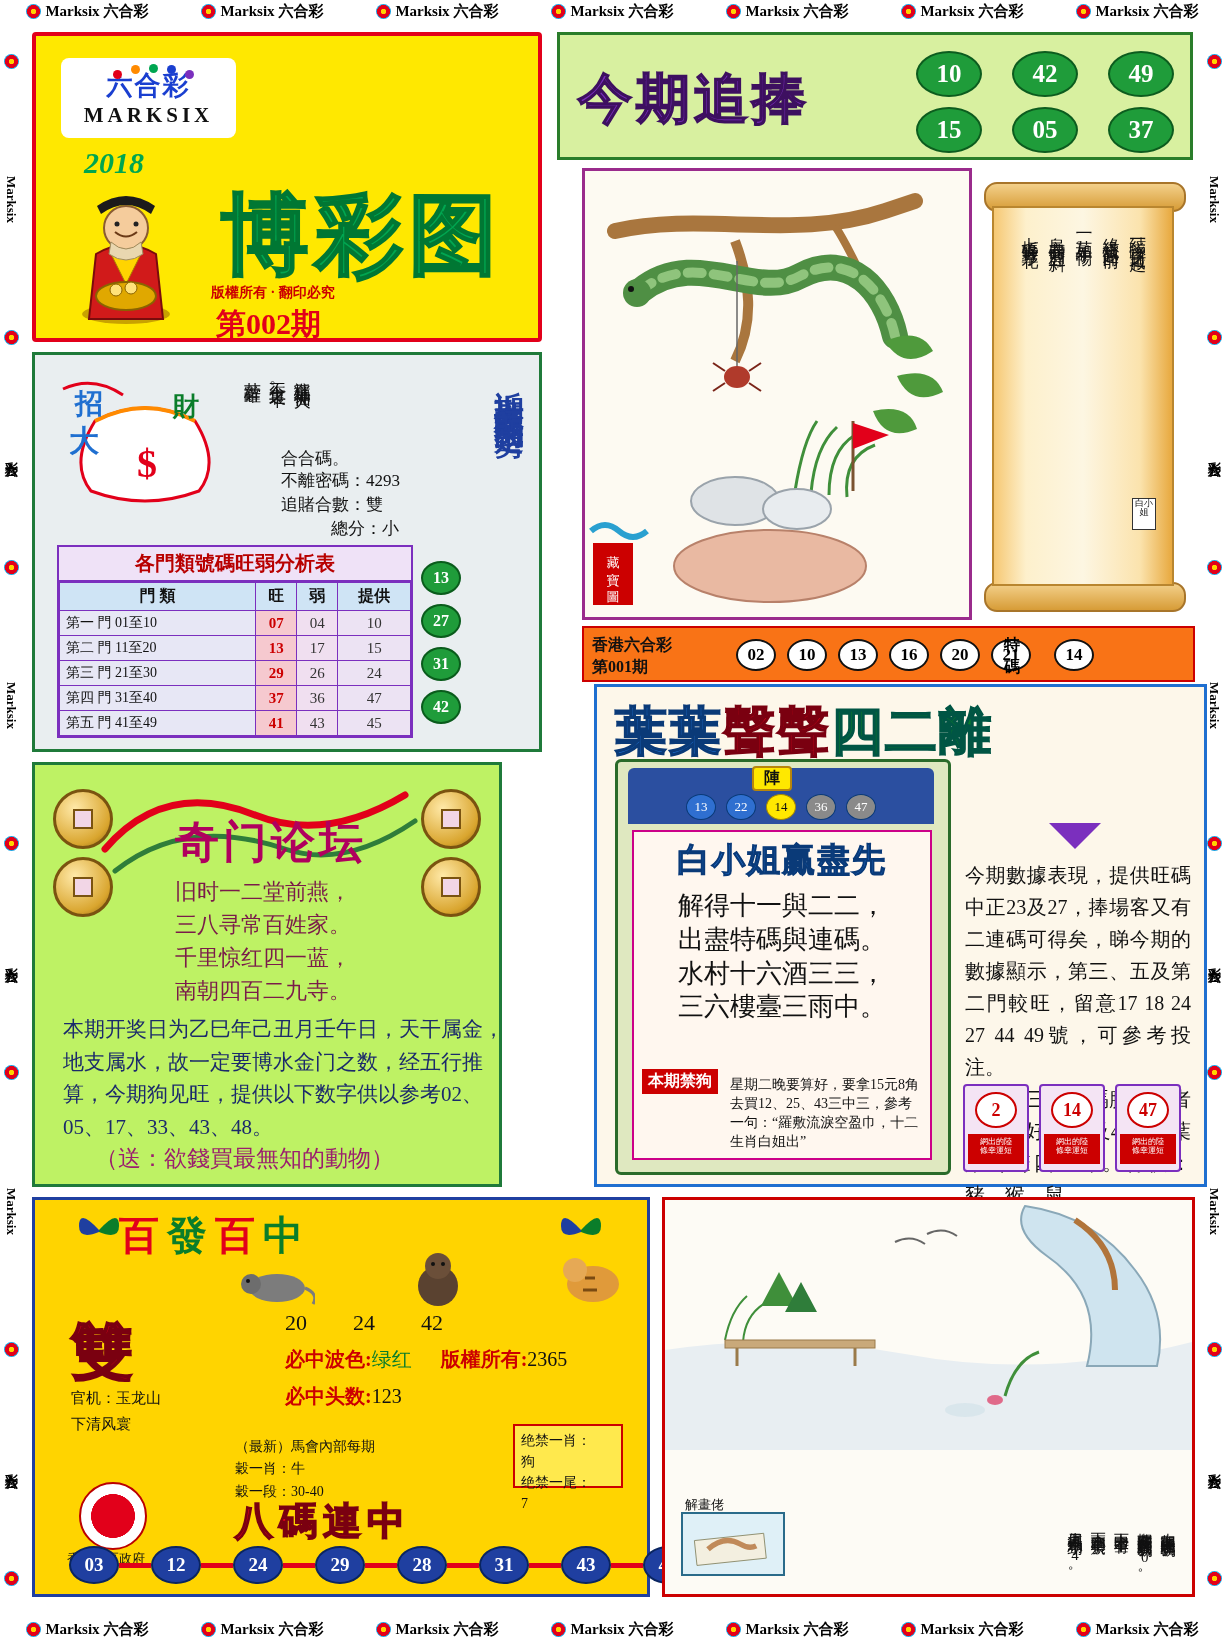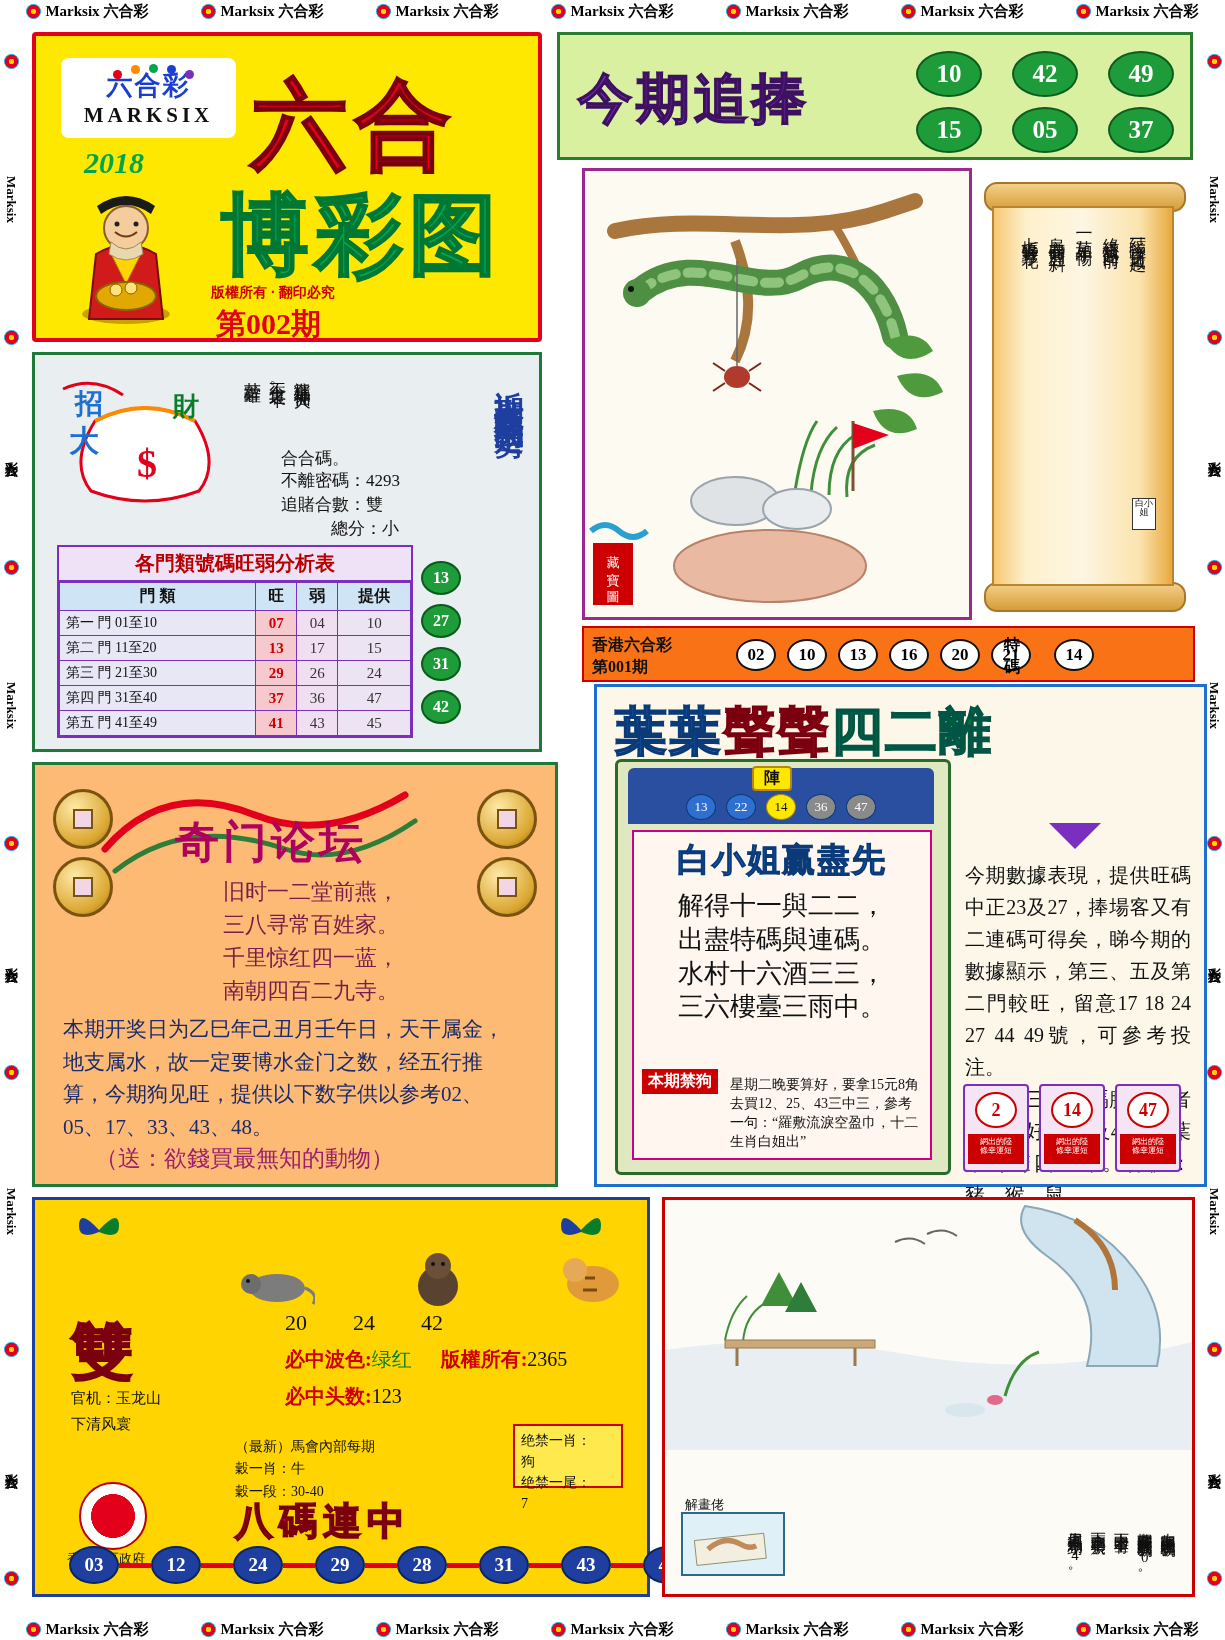--- a/index.html
+++ b/index.html
@@ -191,31 +191,30 @@
     border:1px solid #7b2fbe;text-align:center;font-size:15px;padding:3px 2px;color:#111;
   }
   table.an th{background:#cfe4f5;font-size:16px;font-weight:bold;}
   table.an td.cat{background:#e7e7f5;font-size:14px;text-align:left;padding-left:6px;}
   table.an td.v1{background:#f6c9cf;color:#c00;font-weight:bold;}
   table.an td.v2{background:#f0dff0;color:#333;}
   table.an td.v3{background:#ece3f3;color:#333;}
 
   
   #forum-panel{
-    left:10px;top:740px;width:526px;height:425px;
-    background:#fdba74;border:3px solid #1f7a3a;
+    left:10px;top:740px;width:470px;height:425px;
+    background:#bef264;border:3px solid #1f7a3a;
   }
   .forum-title{
     position:absolute;left:140px;top:48px;font-size:44px;font-weight:bold;color:#b0005e;
     font-family:"Liberation Serif",serif;letter-spacing:4px;
   }
   .forum-poem{
     position:absolute;left:140px;top:110px;font-size:22px;color:#7a1b4a;line-height:1.5;
     font-family:"Liberation Serif",serif;
-    margin-left:48px;
   }
   .forum-body{
     position:absolute;left:28px;top:248px;width:454px;font-size:21px;color:#1b2a6b;
     line-height:1.55;font-family:"Liberation Serif",serif;
   }
   .forum-foot{
     position:absolute;left:60px;top:378px;font-size:23px;color:#9b1f6e;
     font-family:"Liberation Serif",serif;
   }
   .coin{
@@ -516,21 +515,20 @@
         <path d="M30 30 Q55 12 80 30 L84 22 Q55 2 26 22 Z" fill="#1b1b1b"></path>
         <path d="M44 48 q11 9 22 0" stroke="#6b3a16" fill="none" stroke-width="2"></path>
         <circle cx="46" cy="40" r="2.5" fill="#222"></circle>
           <circle cx="65" cy="40" r="2.5" fill="#222"></circle>
         <path d="M40 58 q15 14 30 0 l2 12 q-17 12 -34 0 z" fill="#e9d7b0" stroke="#a08b5c"></path>
         <ellipse cx="55" cy="112" rx="30" ry="14" fill="#e0a800" stroke="#8a6300" stroke-width="2"></ellipse>
         <circle cx="45" cy="106" r="6" fill="#ffe27a" stroke="#8a6300"></circle>
         <circle cx="60" cy="104" r="6" fill="#ffe27a" stroke="#8a6300"></circle>
       </svg>
 
-      <div class="big-ch1">六合</div>
       <div class="big-ch2">博彩图</div>
       <div class="copyright">版權所有 · 翻印必究</div>
       <div class="issue">第002期</div>
     </div>
 
     <div class="panel" id="chase-panel">
       <div class="chase-title">今期追捧</div>
       <div class="chase-balls">
         <div class="chase-row">
           <div class="ball">10</div>
@@ -767,20 +765,23 @@
         </div>
         <div class="luck-card">
           <div class="luck-ball">47</div>
           <div class="luck-tag" style="white-space:pre-line">網出的陸
 條幸運短</div>
         </div>
       </div>
     </div>
 
     <div class="panel" id="bottom-left">
+      <div class="bl-title">
+        <b>百</b><b>發</b><b>百</b><b>中</b>
+      </div>
 
       <svg style="position:absolute;left:42px;top:6px;width:44px;height:44px" viewBox="0 0 44 44">
         <path d="M22 24 q-20 -22 -20 -4 q0 14 20 6z" fill="#1f3fa0"></path>
         <path d="M22 24 q20 -22 20 -4 q0 14 -20 6z" fill="#0a7d2a"></path>
       </svg>
       <svg style="position:absolute;right:44px;top:6px;width:44px;height:44px" viewBox="0 0 44 44">
         <path d="M22 24 q-20 -22 -20 -4 q0 14 20 6z" fill="#1f3fa0"></path>
         <path d="M22 24 q20 -22 20 -4 q0 14 -20 6z" fill="#0a7d2a"></path>
       </svg>
 

